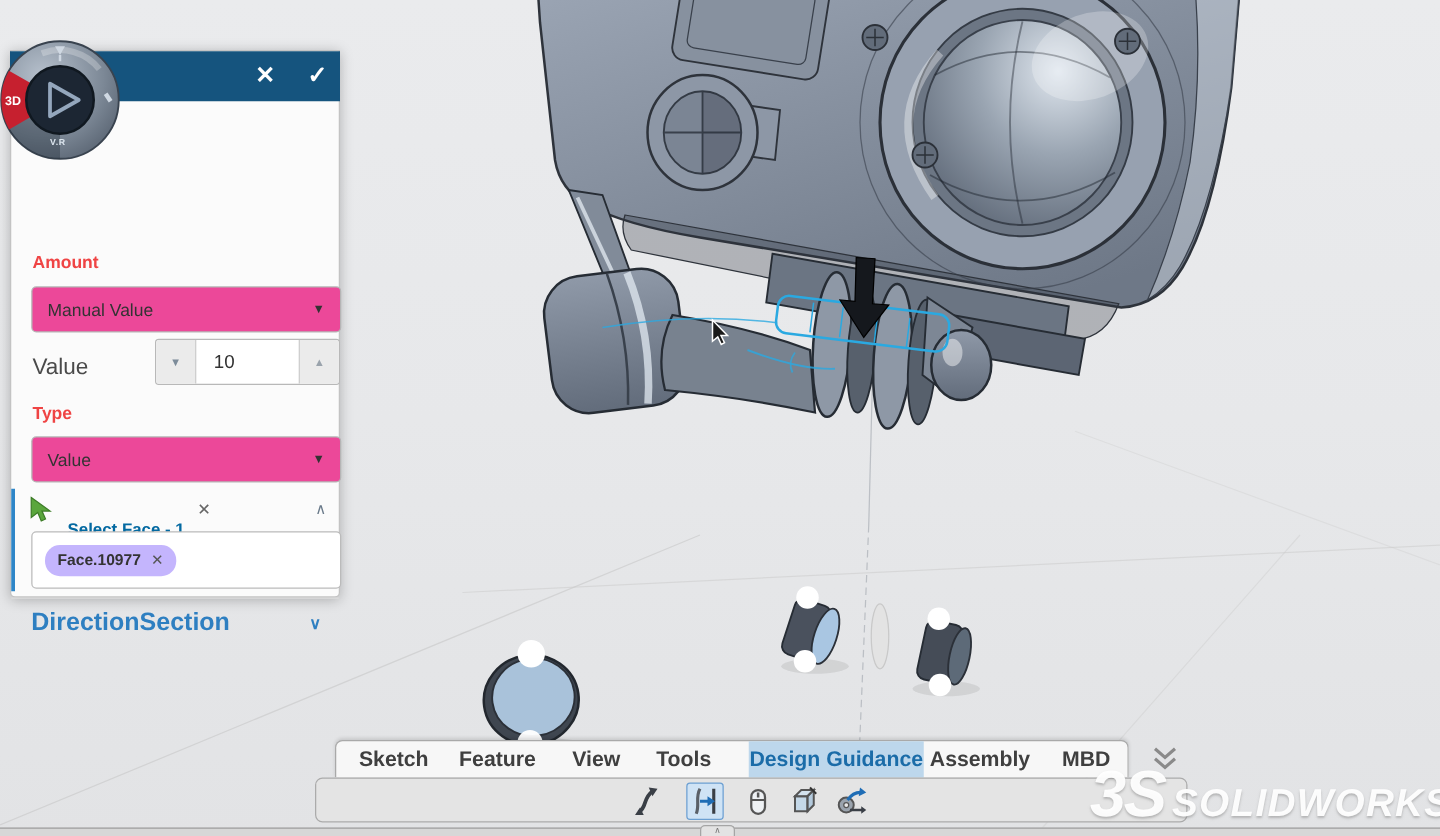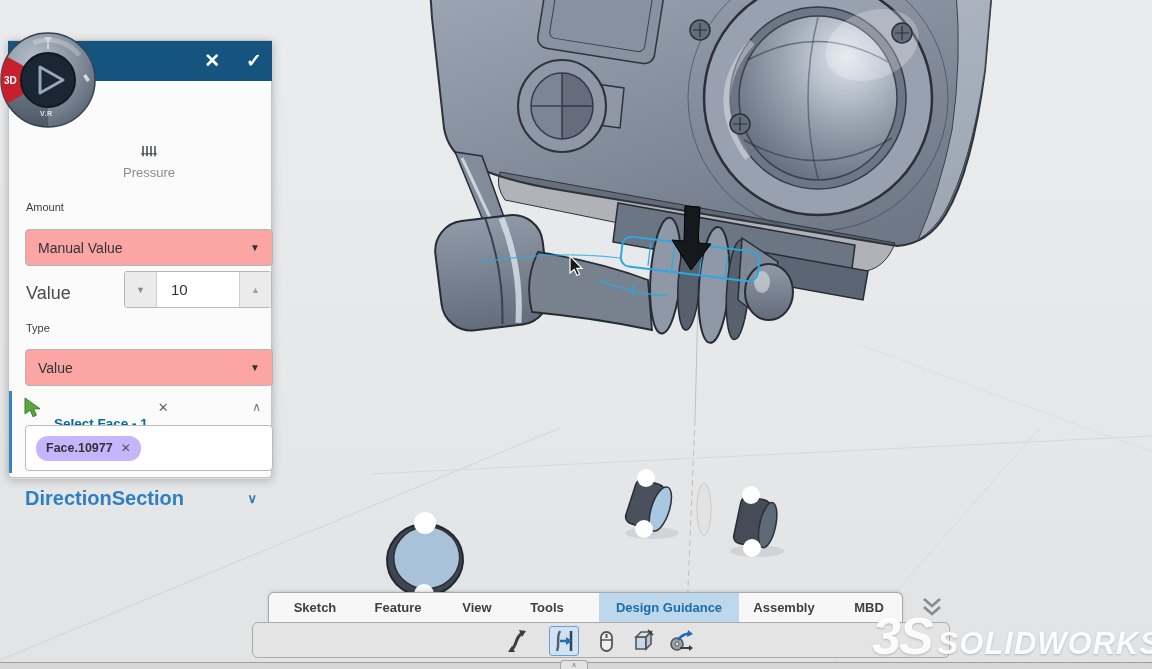--- a/index.html
+++ b/index.html
@@ -24,23 +24,23 @@
     padding-right:10px;gap:26px;
   }
   .hdr-btn{color:#fff;font-size:19px;font-weight:bold;cursor:pointer;line-height:40px;}
   .ptabs{position:absolute;left:0;top:96px;width:100%;height:52px;}
   .ptab{position:absolute;text-align:center;font-size:13px;}
   .ptab .lbl{display:block;margin-top:28px;}
   .ptab-force{left:20px;width:76px;color:#4c92d3;}
   .ptab-force .icon-box{position:absolute;left:29px;top:6px;width:28px;height:24px;border:2px solid #2e7fc1;border-radius:3px;background:#fff;}
   .ptab-force .icon-box:after{content:"";position:absolute;left:5px;top:8px;width:12px;height:3px;background:#2e7fc1;}
   .ptab-pressure{left:100px;width:80px;color:#8c8c8c;}
-  .plabel{position:absolute;left:17px;font-size:11px;font-weight:normal;color:#404040;}
+  .plabel{position:absolute;left:17px;font-size:14px;font-weight:bold;color:#ef4444;}
   .pselect{
-    position:absolute;left:16px;width:248px;height:37px;background:#fca5a5;
+    position:absolute;left:16px;width:248px;height:37px;background:#ec4899;
     border:1px solid #b5b5b5;border-radius:4px;display:flex;align-items:center;
     padding:0 12px;font-size:14px;color:#333;cursor:pointer;
   }
   .pselect .caret{margin-left:auto;font-size:10px;color:#333;}
   .value-label{position:absolute;left:17px;top:242px;font-size:18px;color:#4a4a4a;}
   .spinner{
     position:absolute;left:115px;top:230px;width:148px;height:37px;
     border:1px solid #b8b8b8;border-radius:3px;background:#fff;display:flex;overflow:hidden;
   }
   .spin-btn{width:32px;display:flex;align-items:center;justify-content:center;background:#ebebeb;color:#7d8c9a;font-size:9px;cursor:pointer;}
@@ -69,21 +69,21 @@
   .dir-chevron{margin-left:auto;color:#2e7fc1;font-size:13px;font-weight:bold;}
   
   .compass{position:absolute;left:0;top:32px;width:96px;height:96px;cursor:pointer;}
   
   .ribbon{
     position:absolute;left:268px;top:592px;width:635px;height:30px;
     background:#f7f7f7;border:1px solid #a9a9a9;border-bottom:none;border-radius:6px 6px 0 0;
     box-shadow:0 -1px 3px rgba(0,0,0,.12);
   }
   .rtab{position:absolute;top:0;height:17px;line-height:29px;transform:translateX(-50%);
-    font-size:13px;font-weight:bold;color:#3f3f3f;white-space:nowrap;cursor:pointer;}
+    font-size:17px;font-weight:bold;color:#3f3f3f;white-space:nowrap;cursor:pointer;}
   .rtab-active-bg{position:absolute;left:330px;top:0;width:140px;height:29px;background:#bdd7ec;}
   .rtab.active{color:#1b6ca8;}
   .overflow-chevrons{position:absolute;left:916px;top:595px;cursor:pointer;}
   
   .toolbar{
     position:absolute;left:252px;top:622px;width:698px;height:36px;
     background:#e4e4e4;border:1px solid #ababab;border-radius:6px;
   }
   .tool{position:absolute;top:3px;width:30px;height:30px;display:flex;align-items:center;justify-content:center;cursor:pointer;border-radius:3px;}
   .tool.active{background:#cfe3f5;border:1px solid #6b9fd2;}
@@ -251,35 +251,20 @@
     </g>
   </svg>
 
   <div class="panel">
     <div class="panel-header">
       <span class="hdr-btn">✕</span>
       <span class="hdr-btn">✓</span>
     </div>
 
     <div class="ptabs">
-      <div class="ptab ptab-pressure">
-        <svg width="16" height="14" viewBox="0 0 16 14" style="position:absolute;left:32px;top:8px;">
-          <g stroke="#4a5560" stroke-width="1.6">
-              <line x1="2" y1="1" x2="2" y2="8"></line>
-              <line x1="6" y1="1" x2="6" y2="8"></line>
-              <line x1="10" y1="1" x2="10" y2="8"></line>
-              <line x1="14" y1="1" x2="14" y2="8"></line>
-            </g>
-          <polygon points="0,8 4,8 2,12" fill="#4a5560"></polygon>
-            <polygon points="4,8 8,8 6,12" fill="#4a5560"></polygon>
-          <polygon points="8,8 12,8 10,12" fill="#4a5560"></polygon>
-            <polygon points="12,8 16,8 14,12" fill="#4a5560"></polygon>
-        </svg>
-        <span class="lbl">Pressure</span>
-      </div>
     </div>
 
     <span class="plabel" style="top:160px;">Amount</span>
     <div class="pselect" style="top:188px;">
       <span>Manual Value</span>
       <span class="caret">▼</span>
     </div>
 
     <span class="value-label">Value</span>
     <div class="spinner">

